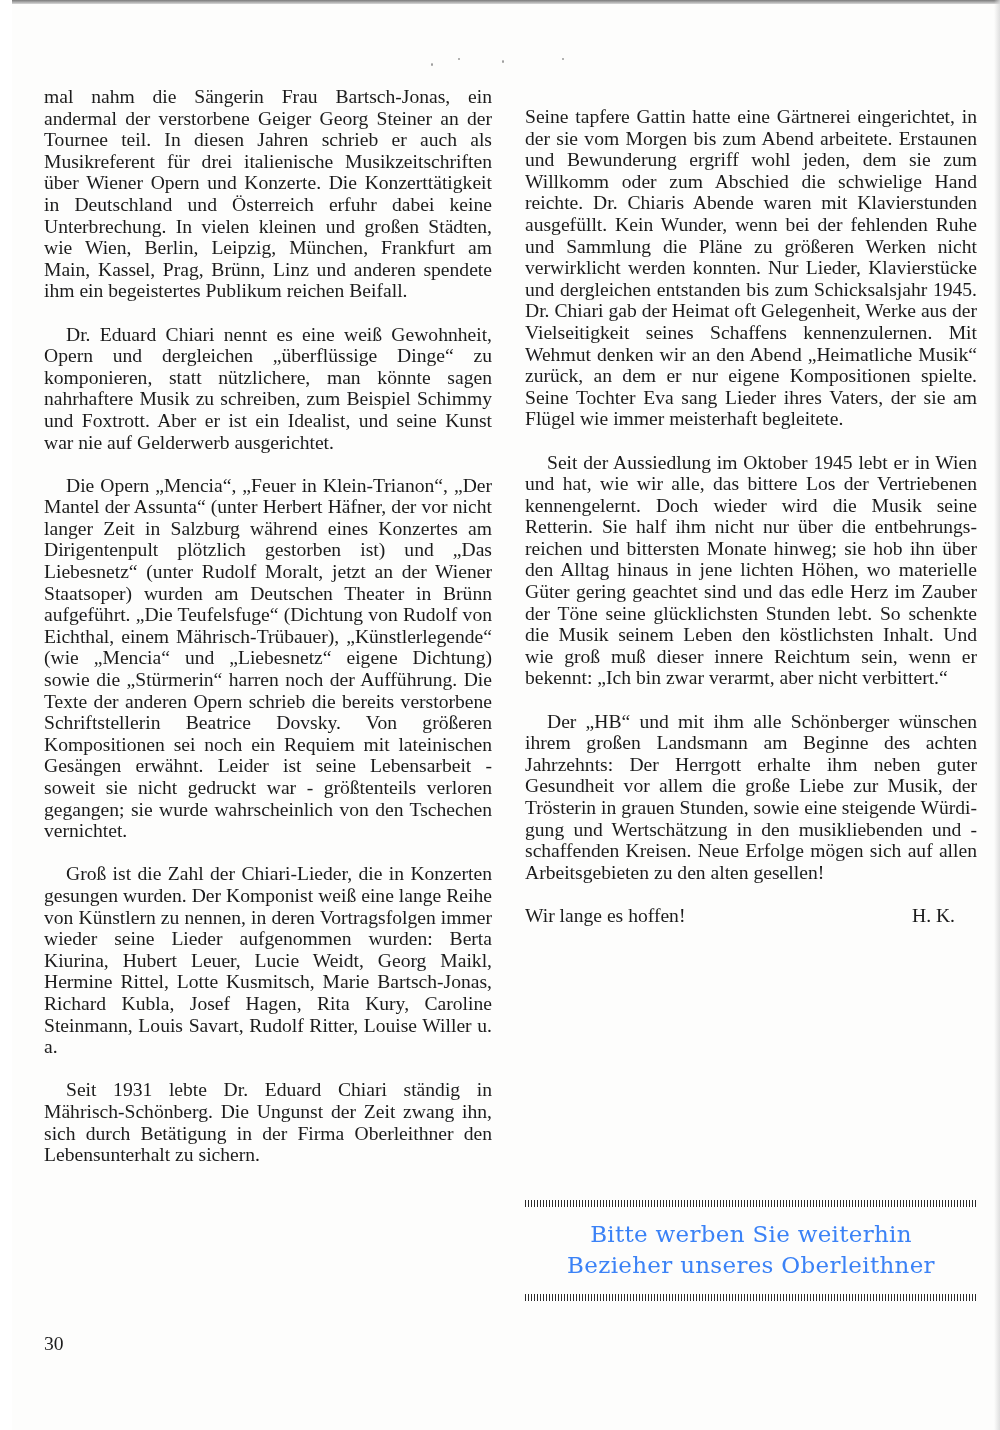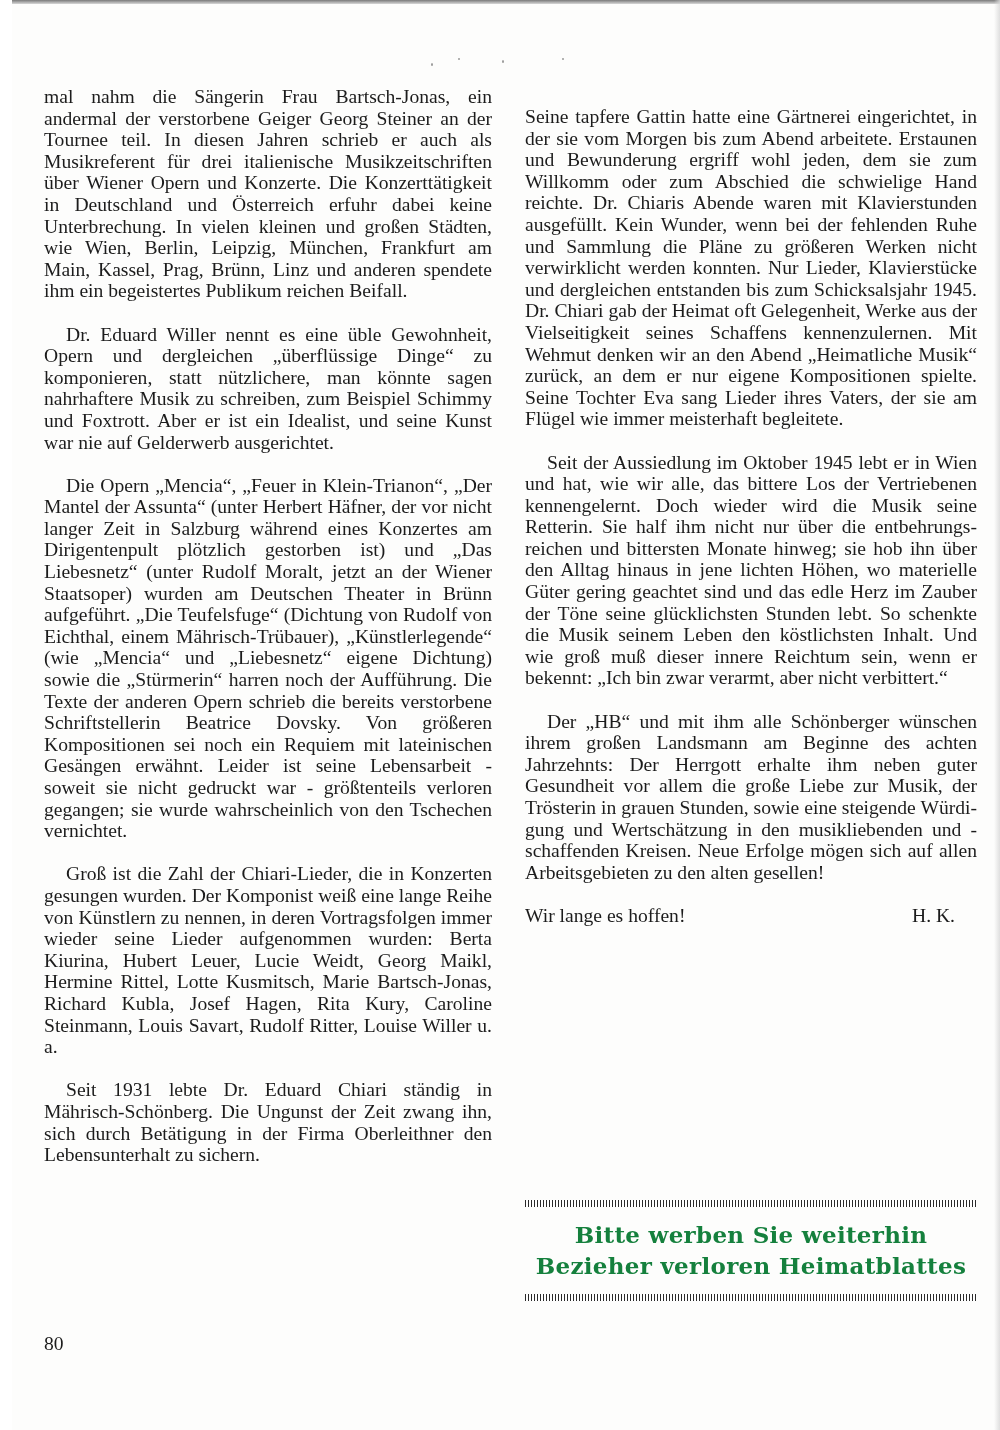--- a/index.html
+++ b/index.html
@@ -67,25 +67,25 @@
       top: 1200px;
       width: 452px;
     }
     .rule {
       height: 7px;
       background: repeating-linear-gradient(90deg, #2a2a2a 0px, #2a2a2a 1px, #ffffff 1px, #ffffff 3px);
     }
     .ad-text {
       text-align: center;
       font-family: "DejaVu Serif", serif;
-      font-weight: bold;
+      font-weight: normal;
       font-size: 23px;
       line-height: 31px;
       letter-spacing: 0.3px;
-      color: #15803d;
+      color: #3b82f6;
       padding: 12px 0 13px 0;
       white-space: nowrap;
     }
     .speck {
       position: absolute;
       background: #9a9a9a;
       border-radius: 50%;
     }
   </style>
 </head>
@@ -95,21 +95,21 @@
   <div class="top-edge"></div>
   <div class="right-edge"></div>
 
   <span class="speck" style="left:419px;top:63px;width:2px;height:3px;"></span>
   <span class="speck" style="left:446px;top:58px;width:2px;height:2px;"></span>
   <span class="speck" style="left:490px;top:60px;width:2px;height:3px;"></span>
   <span class="speck" style="left:550px;top:58px;width:2px;height:2px;"></span>
 
   <div class="column col-left">
     <p class="para">mal nahm die Sängerin Frau Bartsch-Jonas, ein andermal der verstorbene Geiger Georg Steiner an der Tournee teil. In diesen Jahren schrieb er auch als Musikreferent für drei italienische Musikzeitschriften über Wiener Opern und Konzerte. Die Konzerttätigkeit in Deutschland und Österreich erfuhr dabei keine Unterbrechung. In vielen kleinen und großen Städten, wie Wien, Berlin, Leipzig, München, Frankfurt am Main, Kassel, Prag, Brünn, Linz und anderen spendete ihm ein begeistertes Publikum reichen Beifall.</p>
-    <p class="para indent">Dr. Eduard Willer nennt es eine üble Ge­wohnheit, Opern und dergleichen „überflüssige Dinge“ zu komponieren, statt nützlichere, man könnte sagen nahrhaftere Musik zu schreiben, zum Beispiel Schimmy und Foxtrott. Aber er ist ein Idealist, und seine Kunst war nie auf Gelderwerb ausgerichtet.</p>
+    <p class="para indent">Dr. Eduard Chiari nennt es eine weiß Ge­wohnheit, Opern und dergleichen „überflüssige Dinge“ zu komponieren, statt nützlichere, man könnte sagen nahrhaftere Musik zu schreiben, zum Beispiel Schimmy und Foxtrott. Aber er ist ein Idealist, und seine Kunst war nie auf Gelderwerb ausgerichtet.</p>
     <p class="para indent">Die Opern „Mencia“, „Feuer in Klein-Trianon“, „Der Mantel der Assunta“ (unter Herbert Häfner, der vor nicht langer Zeit in Salzburg während eines Konzertes am Diri­gentenpult plötzlich gestorben ist) und „Das Liebesnetz“ (unter Rudolf Moralt, jetzt an der Wiener Staatsoper) wurden am Deutschen Theater in Brünn aufgeführt. „Die Teufels­fuge“ (Dichtung von Rudolf von Eichthal, einem Mährisch-Trübauer), „Künstlerlegende“ (wie „Mencia“ und „Liebesnetz“ eigene Dich­tung) sowie die „Stürmerin“ harren noch der Aufführung. Die Texte der anderen Opern schrieb die bereits verstorbene Schriftstellerin Beatrice Dovsky. Von größeren Kompositionen sei noch ein Requiem mit lateinischen Gesän­gen erwähnt. Leider ist seine Lebensarbeit - soweit sie nicht gedruckt war - größtenteils verloren gegangen; sie wurde wahrscheinlich von den Tschechen vernichtet.</p>
     <p class="para indent">Groß ist die Zahl der Chiari-Lieder, die in Konzerten gesungen wurden. Der Komponist weiß eine lange Reihe von Künstlern zu nennen, in deren Vortragsfolgen immer wie­der seine Lieder aufgenommen wurden: Berta Kiurina, Hubert Leuer, Lucie Weidt, Georg Maikl, Hermine Rittel, Lotte Kusmitsch, Marie Bartsch-Jonas, Richard Kubla, Josef Hagen, Rita Kury, Caroline Steinmann, Louis Savart, Rudolf Ritter, Louise Willer u. a.</p>
     <p class="para indent last">Seit 1931 lebte Dr. Eduard Chiari ständig in Mährisch-Schönberg. Die Ungunst der Zeit zwang ihn, sich durch Betätigung in der Firma Oberleithner den Lebensunterhalt zu sichern.</p>
   </div>
 
   <div class="column col-right">
     <p class="para">Seine tapfere Gattin hatte eine Gärtnerei ein­gerichtet, in der sie vom Morgen bis zum Abend arbeitete. Erstaunen und Bewunderung ergriff wohl jeden, dem sie zum Willkomm oder zum Abschied die schwielige Hand reichte. Dr. Chiaris Abende waren mit Klavierstunden ausgefüllt. Kein Wunder, wenn bei der feh­lenden Ruhe und Sammlung die Pläne zu größeren Werken nicht verwirklicht werden konnten. Nur Lieder, Klavierstücke und der­gleichen entstanden bis zum Schicksalsjahr 1945. Dr. Chiari gab der Heimat oft Ge­legenheit, Werke aus der Vielseitigkeit seines Schaffens kennenzulernen. Mit Wehmut den­ken wir an den Abend „Heimatliche Musik“ zurück, an dem er nur eigene Kompositionen spielte. Seine Tochter Eva sang Lieder ihres Vaters, der sie am Flügel wie immer meister­haft begleitete.</p>
     <p class="para indent">Seit der Aussiedlung im Oktober 1945 lebt er in Wien und hat, wie wir alle, das bittere Los der Vertriebenen kennengelernt. Doch wieder wird die Musik seine Retterin. Sie half ihm nicht nur über die entbehrungs­reichen und bittersten Monate hinweg; sie hob ihn über den Alltag hinaus in jene lichten Höhen, wo materielle Güter gering geachtet sind und das edle Herz im Zauber der Töne seine glücklichsten Stunden lebt. So schenkte die Musik seinem Leben den köstlichsten In­halt. Und wie groß muß dieser innere Reich­tum sein, wenn er bekennt: „Ich bin zwar ver­armt, aber nicht verbittert.“</p>
     <p class="para indent">Der „HB“ und mit ihm alle Schönberger wünschen ihrem großen Landsmann am Be­ginne des achten Jahrzehnts: Der Herrgott erhalte ihm neben guter Gesundheit vor allem die große Liebe zur Musik, der Trösterin in grauen Stunden, sowie eine steigende Würdi­gung und Wertschätzung in den musiklieben­den und -schaffenden Kreisen. Neue Erfolge mögen sich auf allen Arbeitsgebieten zu den alten gesellen!</p>
     <div>
@@ -117,19 +117,19 @@
         <span>Wir lange es hoffen!</span>
         <span>H. K.</span>
       </div>
     </div>
   </div>
 
   <div class="ad-box">
     <div class="rule"></div>
     <div class="ad-text">
       <div>Bitte werben Sie weiterhin</div>
-      <div>Bezieher verloren Heimatblattes</div>
+      <div>Bezieher unseres Oberleithner</div>
     </div>
     <div class="rule"></div>
   </div>
 
-  <div class="page-number">80</div>
+  <div class="page-number">30</div>
 </div>
 
 </body></html>

